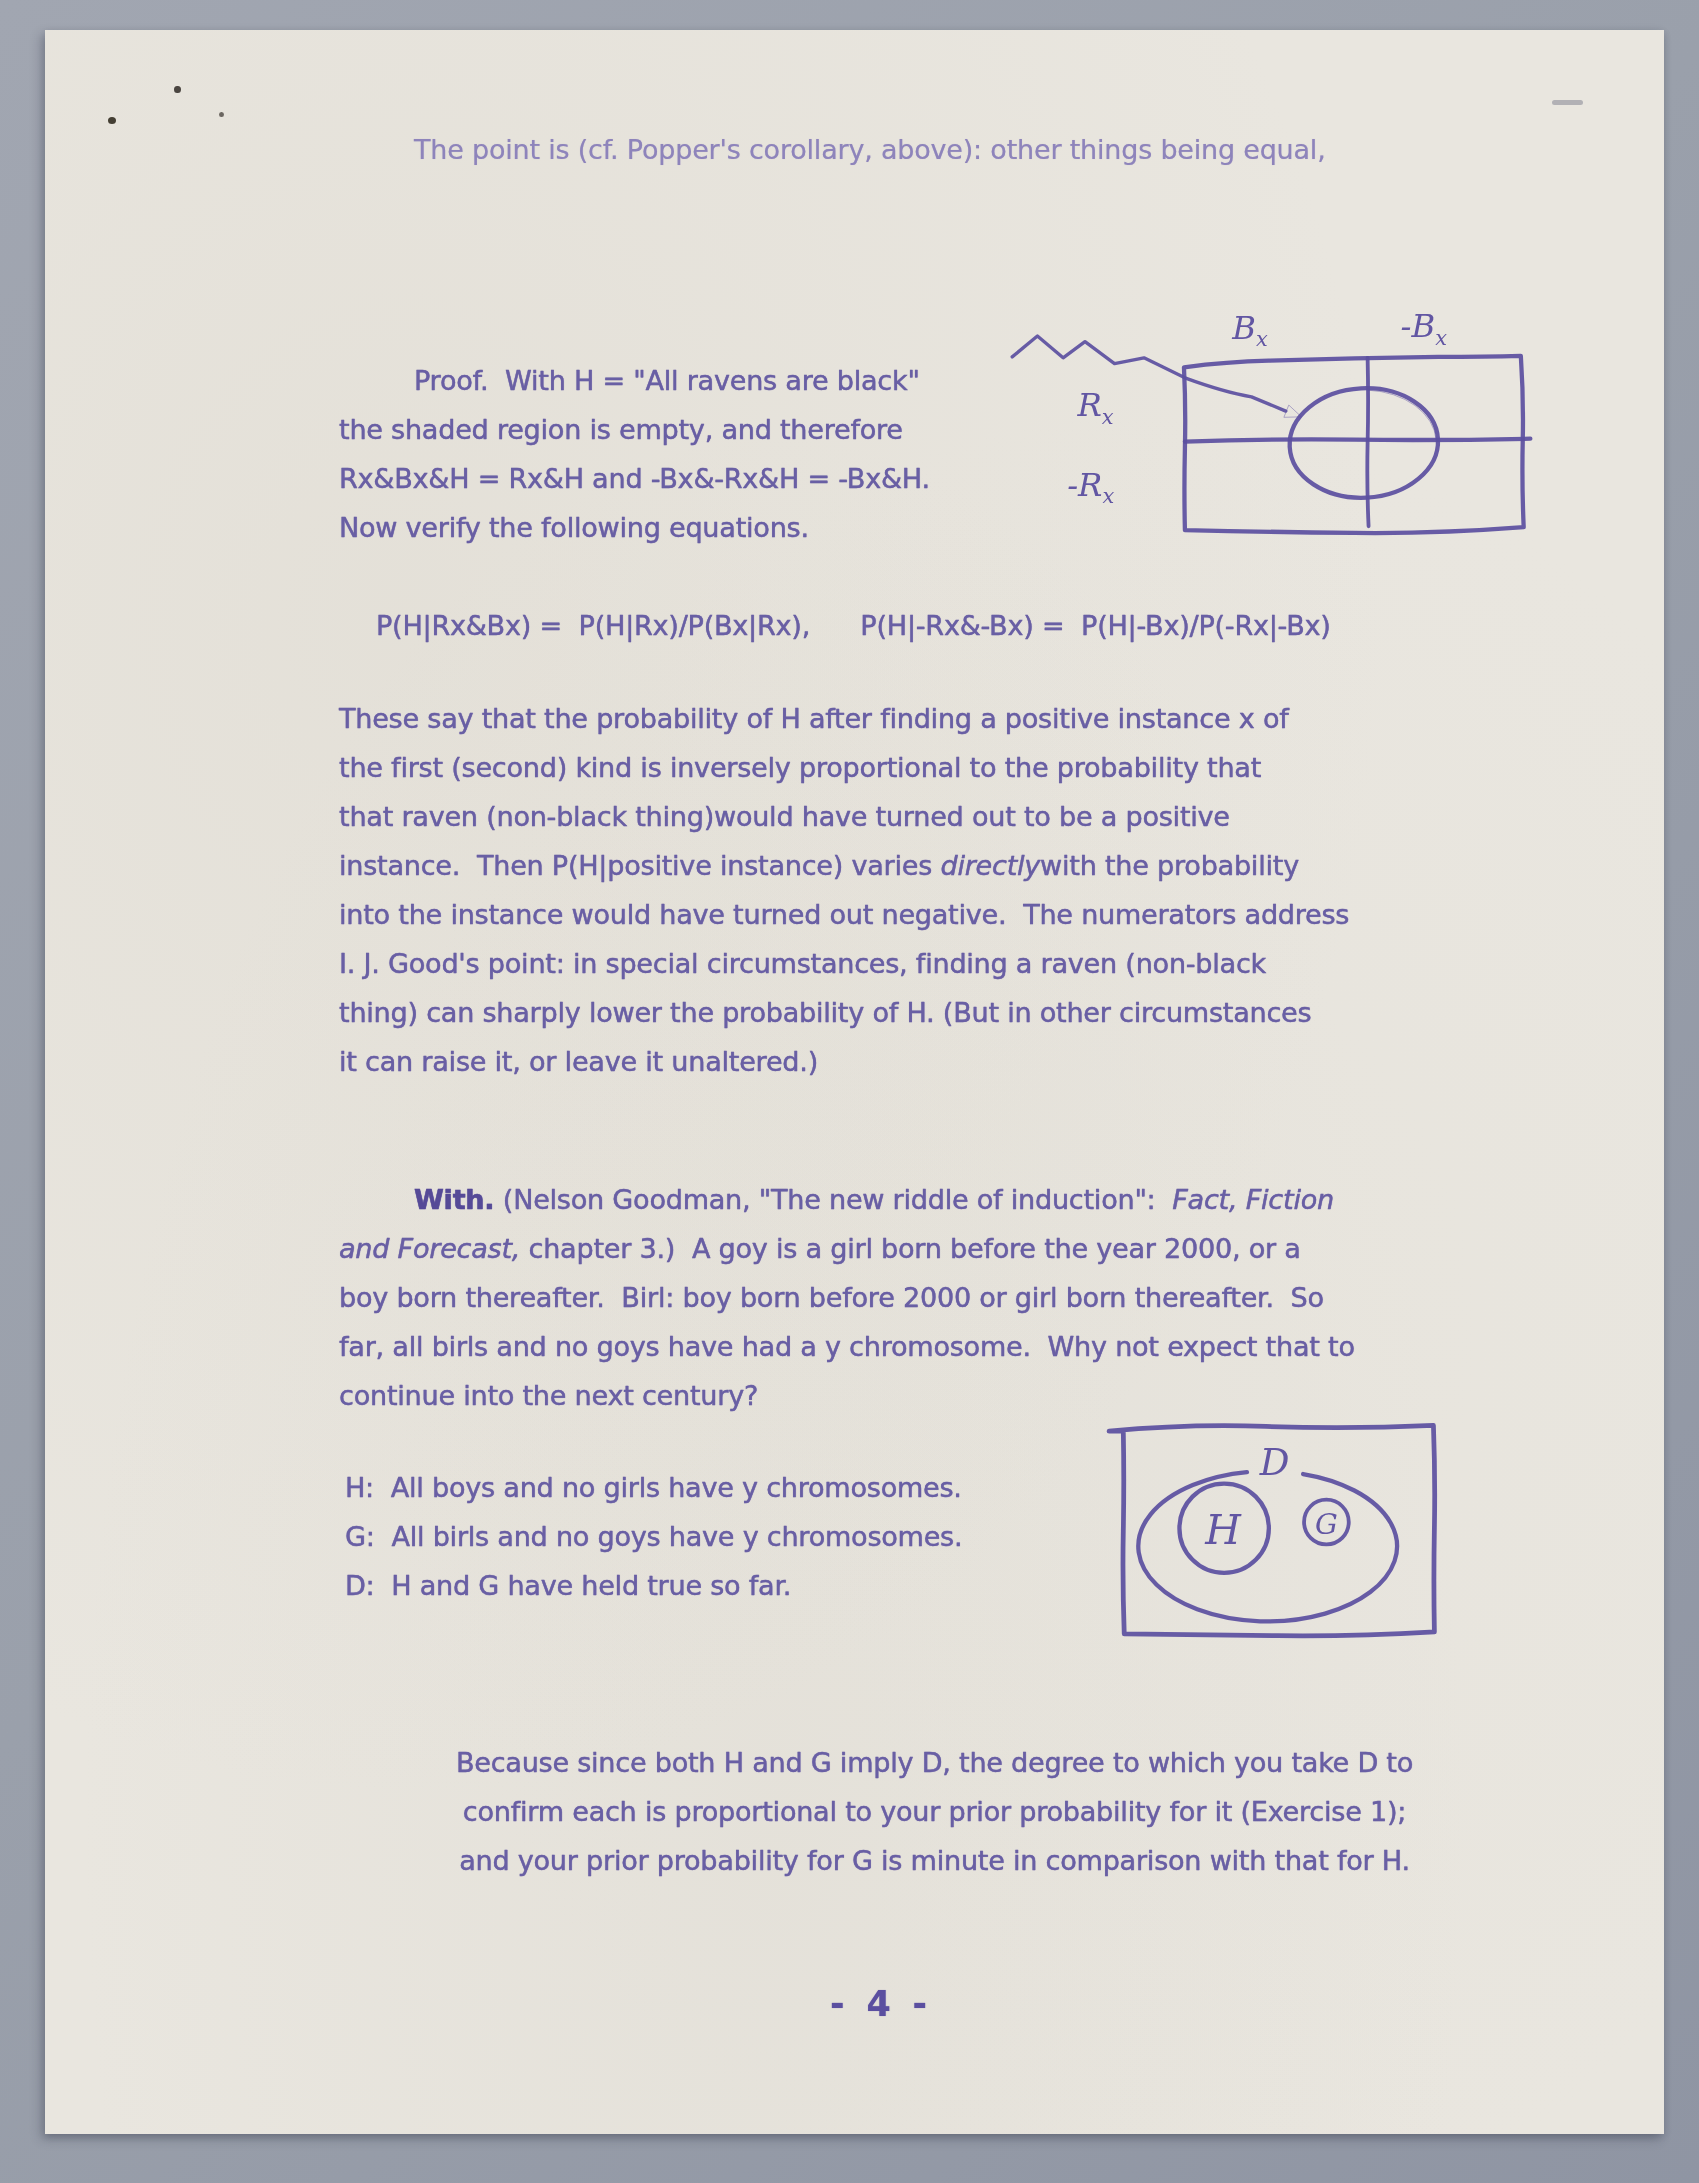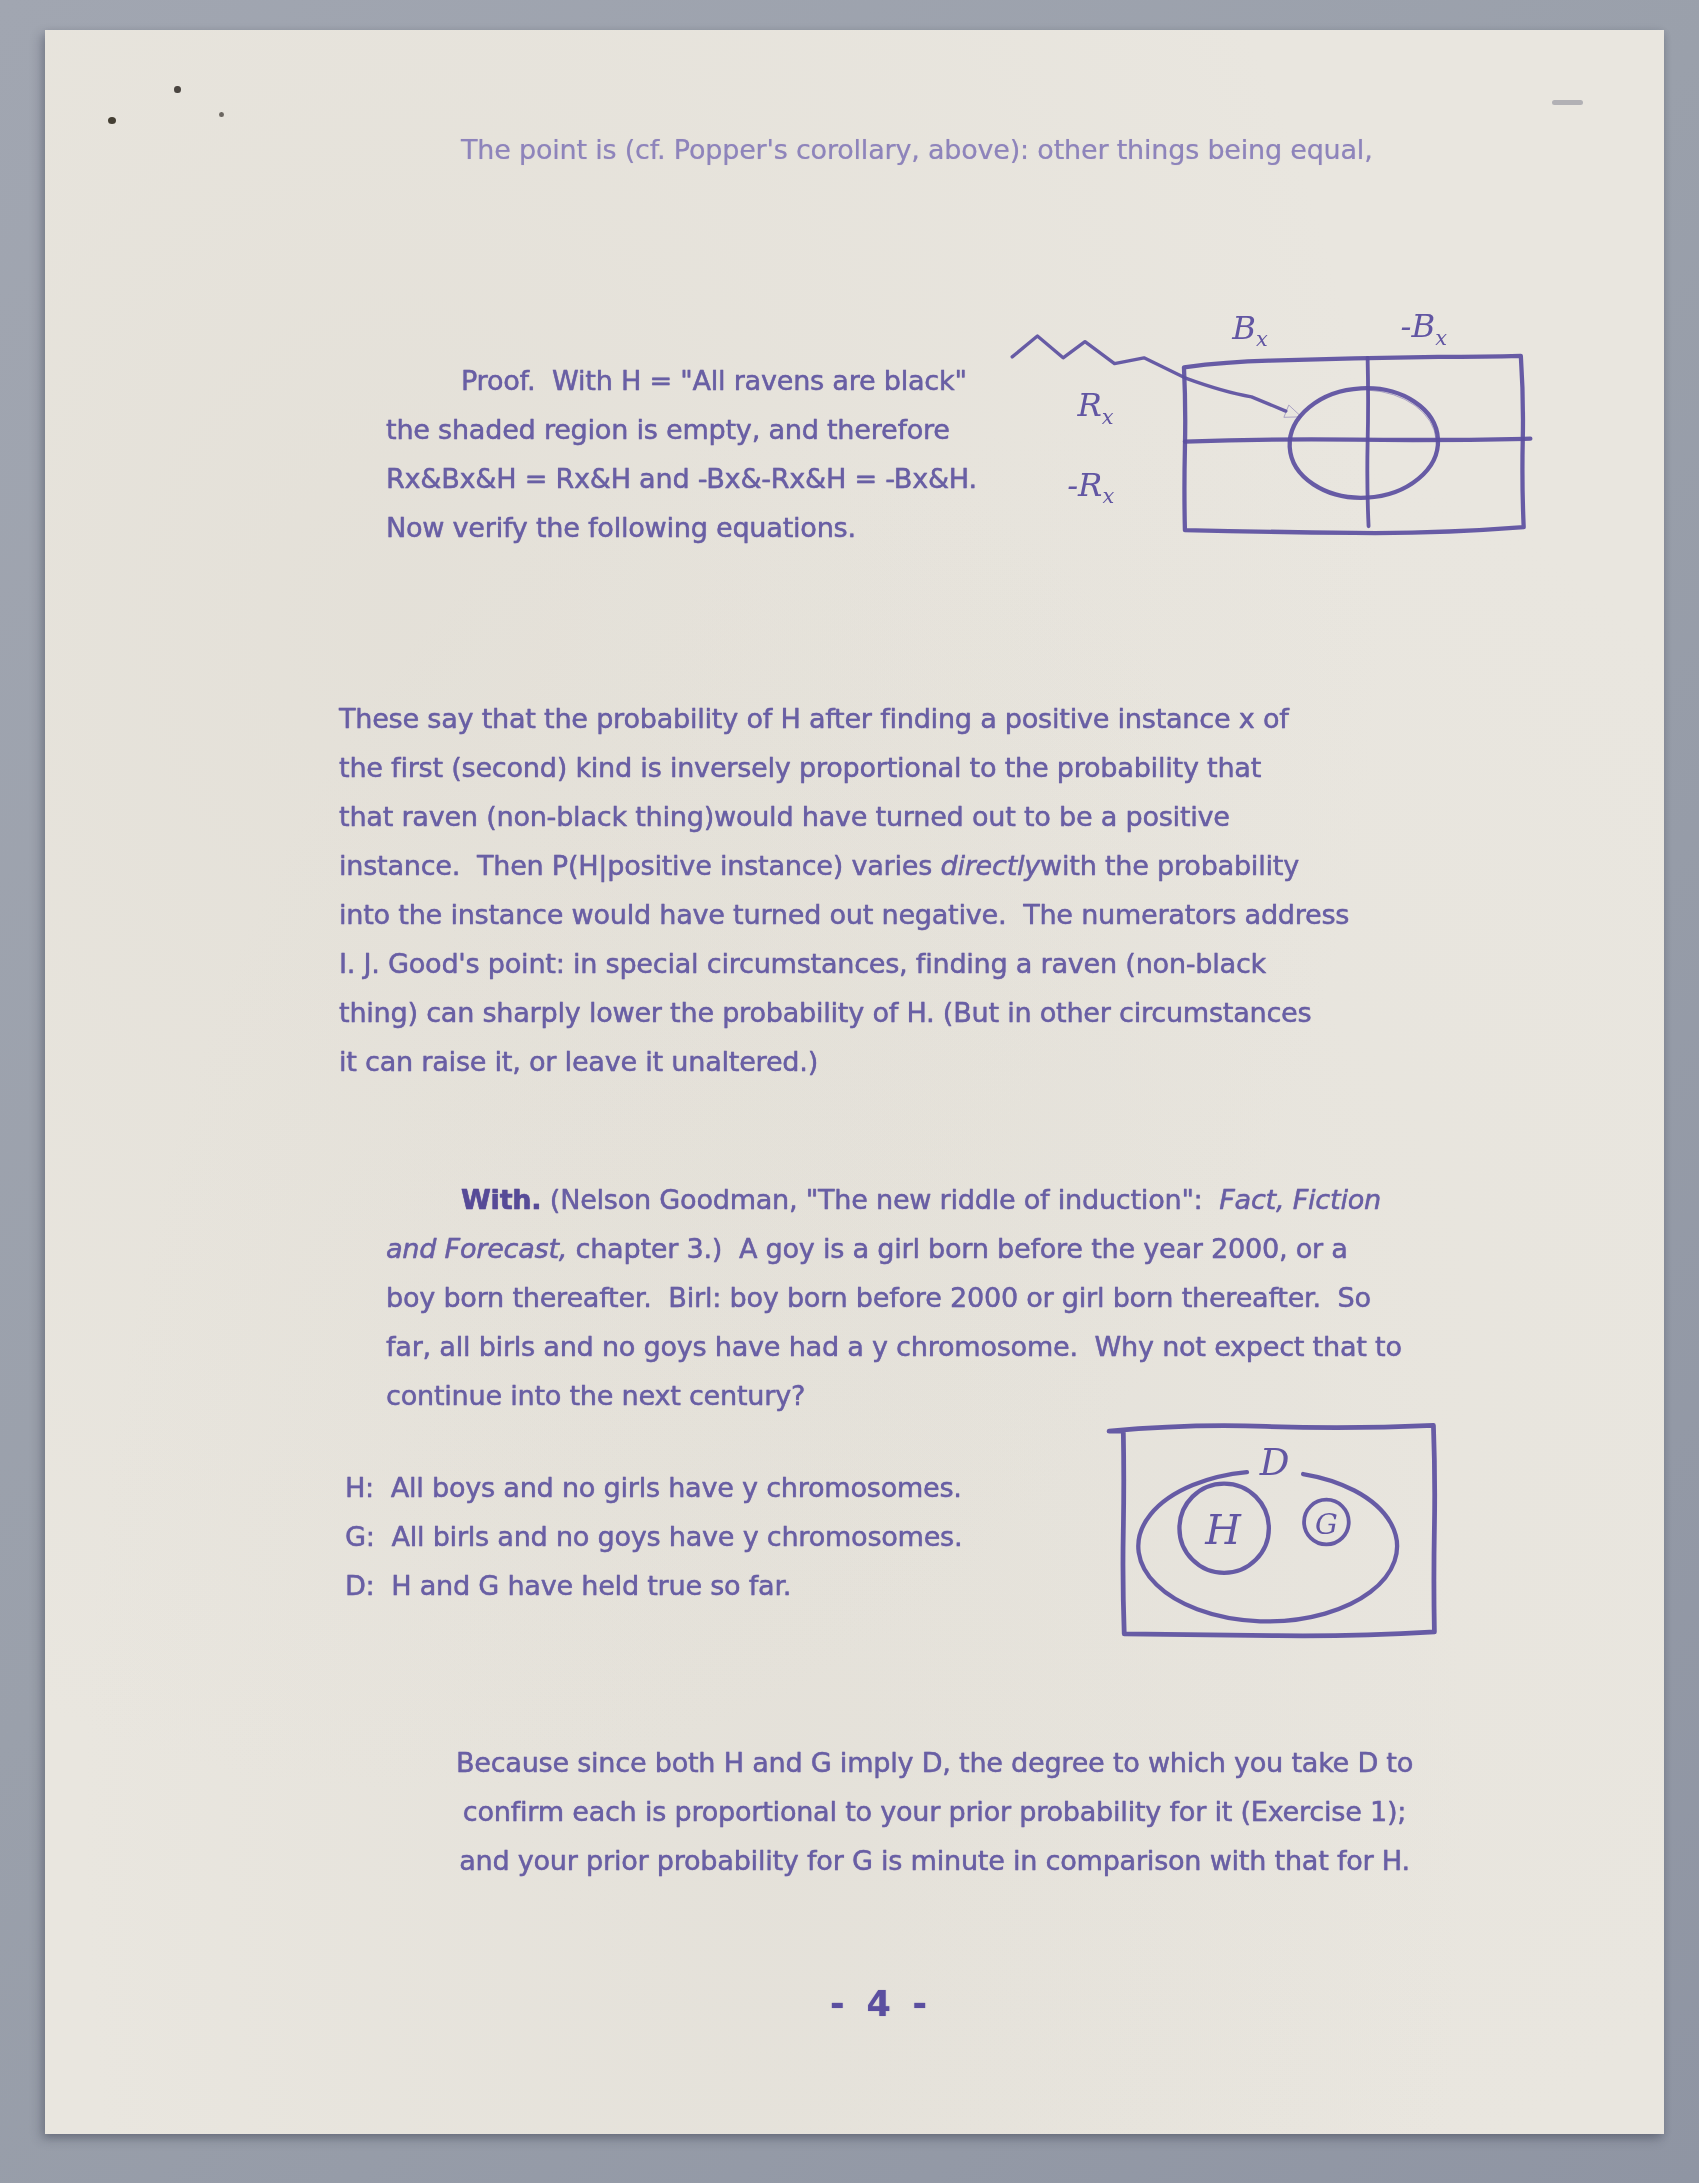--- a/index.html
+++ b/index.html
@@ -19,21 +19,21 @@
   }
   .txt {
     position:absolute;
     font-size:27px; line-height:49px; font-weight:400;
     color:#695fa4;
     white-space:pre;
     letter-spacing:-0.2px;
     text-shadow: 0 0 0.8px rgba(95,82,164,.65), 0.4px 0.4px 0 rgba(95,82,164,.28);
     -webkit-text-stroke:0.3px currentColor;
   }
-  .indent { text-indent:75px;margin-left:47px; }
+  .indent { text-indent:75px; }
   .faint  { color:#8e84bb; text-shadow:0 0 0.7px rgba(140,130,185,.5); -webkit-text-stroke:0.1px currentColor; }
   .boldink{ font-weight:700; color:#564a97; -webkit-text-stroke:0.5px currentColor; }
   .italic { font-style:italic;text-align:center; }
   .pagenum{
     position:absolute; left:755px; top:1953px; width:162px;
     font-size:35px; line-height:43px; text-align:center;
     color:#5b4fa0; font-weight:700; letter-spacing:4.8px;
     text-shadow:0 0 1px rgba(91,79,160,.6);
   }
   svg.diagram { position:absolute; overflow:visible; }
@@ -80,20 +80,21 @@
     <path stroke-width="9" d="M 438,348 q 178,-6 354,-4 q 188,2 372,-2"></path>
 
     <path stroke="none" fill="url(#hatch)" d="M 824,240 A 152 111 0 0 1 966,344 L 824,344 Z"></path>
 
     <ellipse cx="814" cy="351" rx="156" ry="115" stroke-width="9" transform="rotate(-3 814 351)"></ellipse>
 
     <path stroke-width="7" d="M 75,170 L 128,126 L 182,172 L 228,138 L 290,184 L 352,172 L 438,214 Q 520,244 578,254 L 650,284"></path>
     <path stroke="none" fill="#5b4fa0" d="M 682,296 L 646,297 L 656,272 Z"></path>
   </svg>
 
+  <div class="txt" style="left:331px; top:571px;">P(H|Rx&amp;Bx) =  P(H|Rx)/P(Bx|Rx),      P(H|-Rx&amp;-Bx) =  P(H|-Bx)/P(-Rx|-Bx)</div>
 
   <div class="txt" style="left:294px; top:664px; width:1191px;"><span>These say that the probability of H after finding a positive instance x of
 the first (second) kind is inversely proportional to the probability that
 that raven (non-black thing)would have turned out to be a positive
 instance.  Then P(H|positive instance) varies </span><span class="italic">directly</span><span>with the probability
 into the instance would have turned out negative.  The numerators address
 I. J. Good's point: in special circumstances, finding a raven (non-black
 thing) can sharply lower the probability of H. (But in other circumstances
 it can raise it, or leave it unaltered.)</span></div>
 

